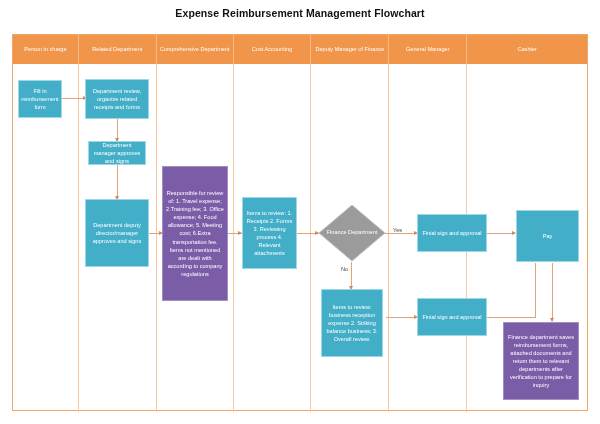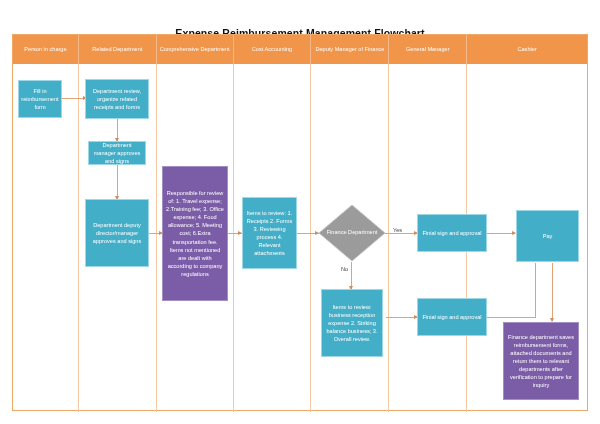--- a/index.html
+++ b/index.html
@@ -18,21 +18,20 @@
   #chart-title {
     position: absolute;
     top: 7px;
     left: 0;
     width: 600px;
     text-align: center;
     font-size: 10.5px;
     font-weight: bold;
     color: #111111;
     letter-spacing: 0.1px;
-    margin-top: 20px;
   }
 
   
   #swimlane {
     position: absolute;
     left: 12px;
     top: 34px;
     width: 576px;
     height: 377px;
     border: 1px solid #f0a868;

